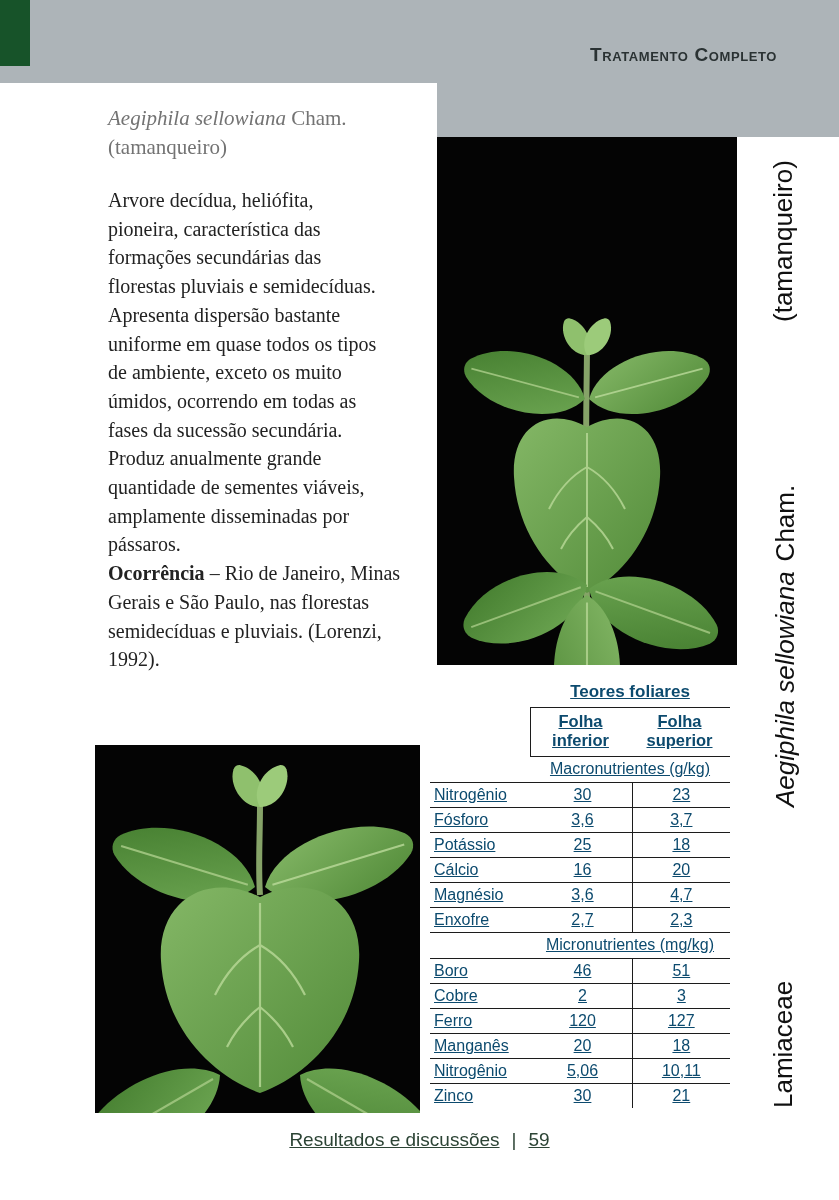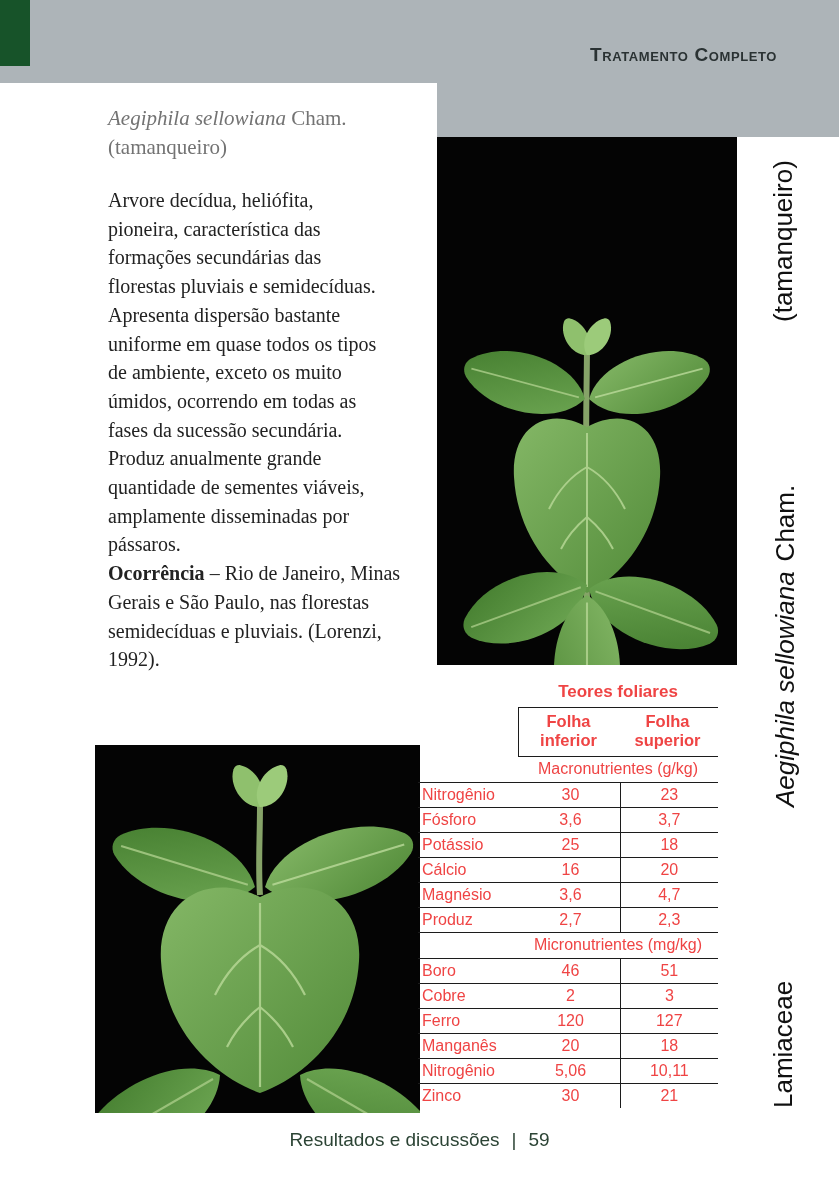--- a/index.html
+++ b/index.html
@@ -24,21 +24,21 @@
   .body-par { margin-top:24px; font-family:"Liberation Serif", serif; font-size:20px;
               line-height:28.7px; color:#222; white-space:nowrap; }
   .body-par .b { font-weight:bold; }
 
   
   .photo-top    { position:absolute; left:437px; top:137px;  width:300px; height:528px; background:#040404; }
   .photo-bottom { position:absolute; left:95px;  top:745px;  width:325px; height:368px; background:#040404; }
   .photo-top svg, .photo-bottom svg { display:block; }
 
   
-  .foliar { position:absolute; left:418px; top:682px; width:300px; font-size:16px; color:#ef4444; }
+  .foliar { position:absolute; left:430px; top:682px; width:300px; font-size:16px; color:#0c4a6e;text-decoration:underline; }
   .t-title { margin-left:100px; width:200px; text-align:center; font-weight:bold;
              font-size:17px; padding-bottom:5px; }
   .rule-p  { margin-left:100px; width:200px; height:0; border-top:1.6px solid #1c1c1c; }
   .rule-f  { width:300px; height:0; border-top:1.6px solid #1c1c1c; }
   .head-row { display:flex; align-items:stretch; }
   .head-spacer { width:100px; }
   .head-col { width:99px; text-align:center; font-weight:bold; font-size:16.5px;
               line-height:19px; padding:4px 0 6px; }
   .head-col.inf { border-left:1.6px solid #1c1c1c; }
   .sub-head { margin-left:62px; width:276px; text-align:center; padding:3px 0 4px; font-size:16px; }
@@ -53,21 +53,21 @@
   .vtext { position:absolute; transform:rotate(-90deg); transform-origin:0 100%;
            white-space:nowrap; font-size:26px; line-height:30px; color:#101010; }
   .v-common  { left:798px; top:292px; }
   .v-species { left:801px; top:775px; line-height:32px; }
   .v-species .it { font-style:italic; }
   .v-species .author { padding-left:10px; }
   .v-family  { left:798px; top:1078px; }
 
   
   .footer { position:absolute; left:0; top:1129px; width:839px; text-align:center;
-            font-size:19px; color:#2c4435; }
+            font-size:19px; color:#2c4435;text-decoration:underline; }
   .footer .sep { margin:0 12px; }
 </style>
 </head>
 <body>
 
 <div class="page">
 
   <div class="band-top"></div>
   <div class="band-right"></div>
   <div class="corner-tab"></div>
@@ -209,21 +209,21 @@
         <div class="d-label">Cálcio</div>
         <div class="d-sup">16</div>
         <div class="d-inf">20</div>
       </div>
       <div class="d-row">
         <div class="d-label">Magnésio</div>
         <div class="d-sup">3,6</div>
         <div class="d-inf">4,7</div>
       </div>
       <div class="d-row">
-        <div class="d-label">Produz</div>
+        <div class="d-label">Enxofre</div>
         <div class="d-sup">2,7</div>
         <div class="d-inf">2,3</div>
       </div>
     </div>
 
     <div class="sub-head">Micronutrientes (mg/kg)</div>
     <div class="rule-f"></div>
 
     <div class="micro-rows">
       <div class="d-row">

